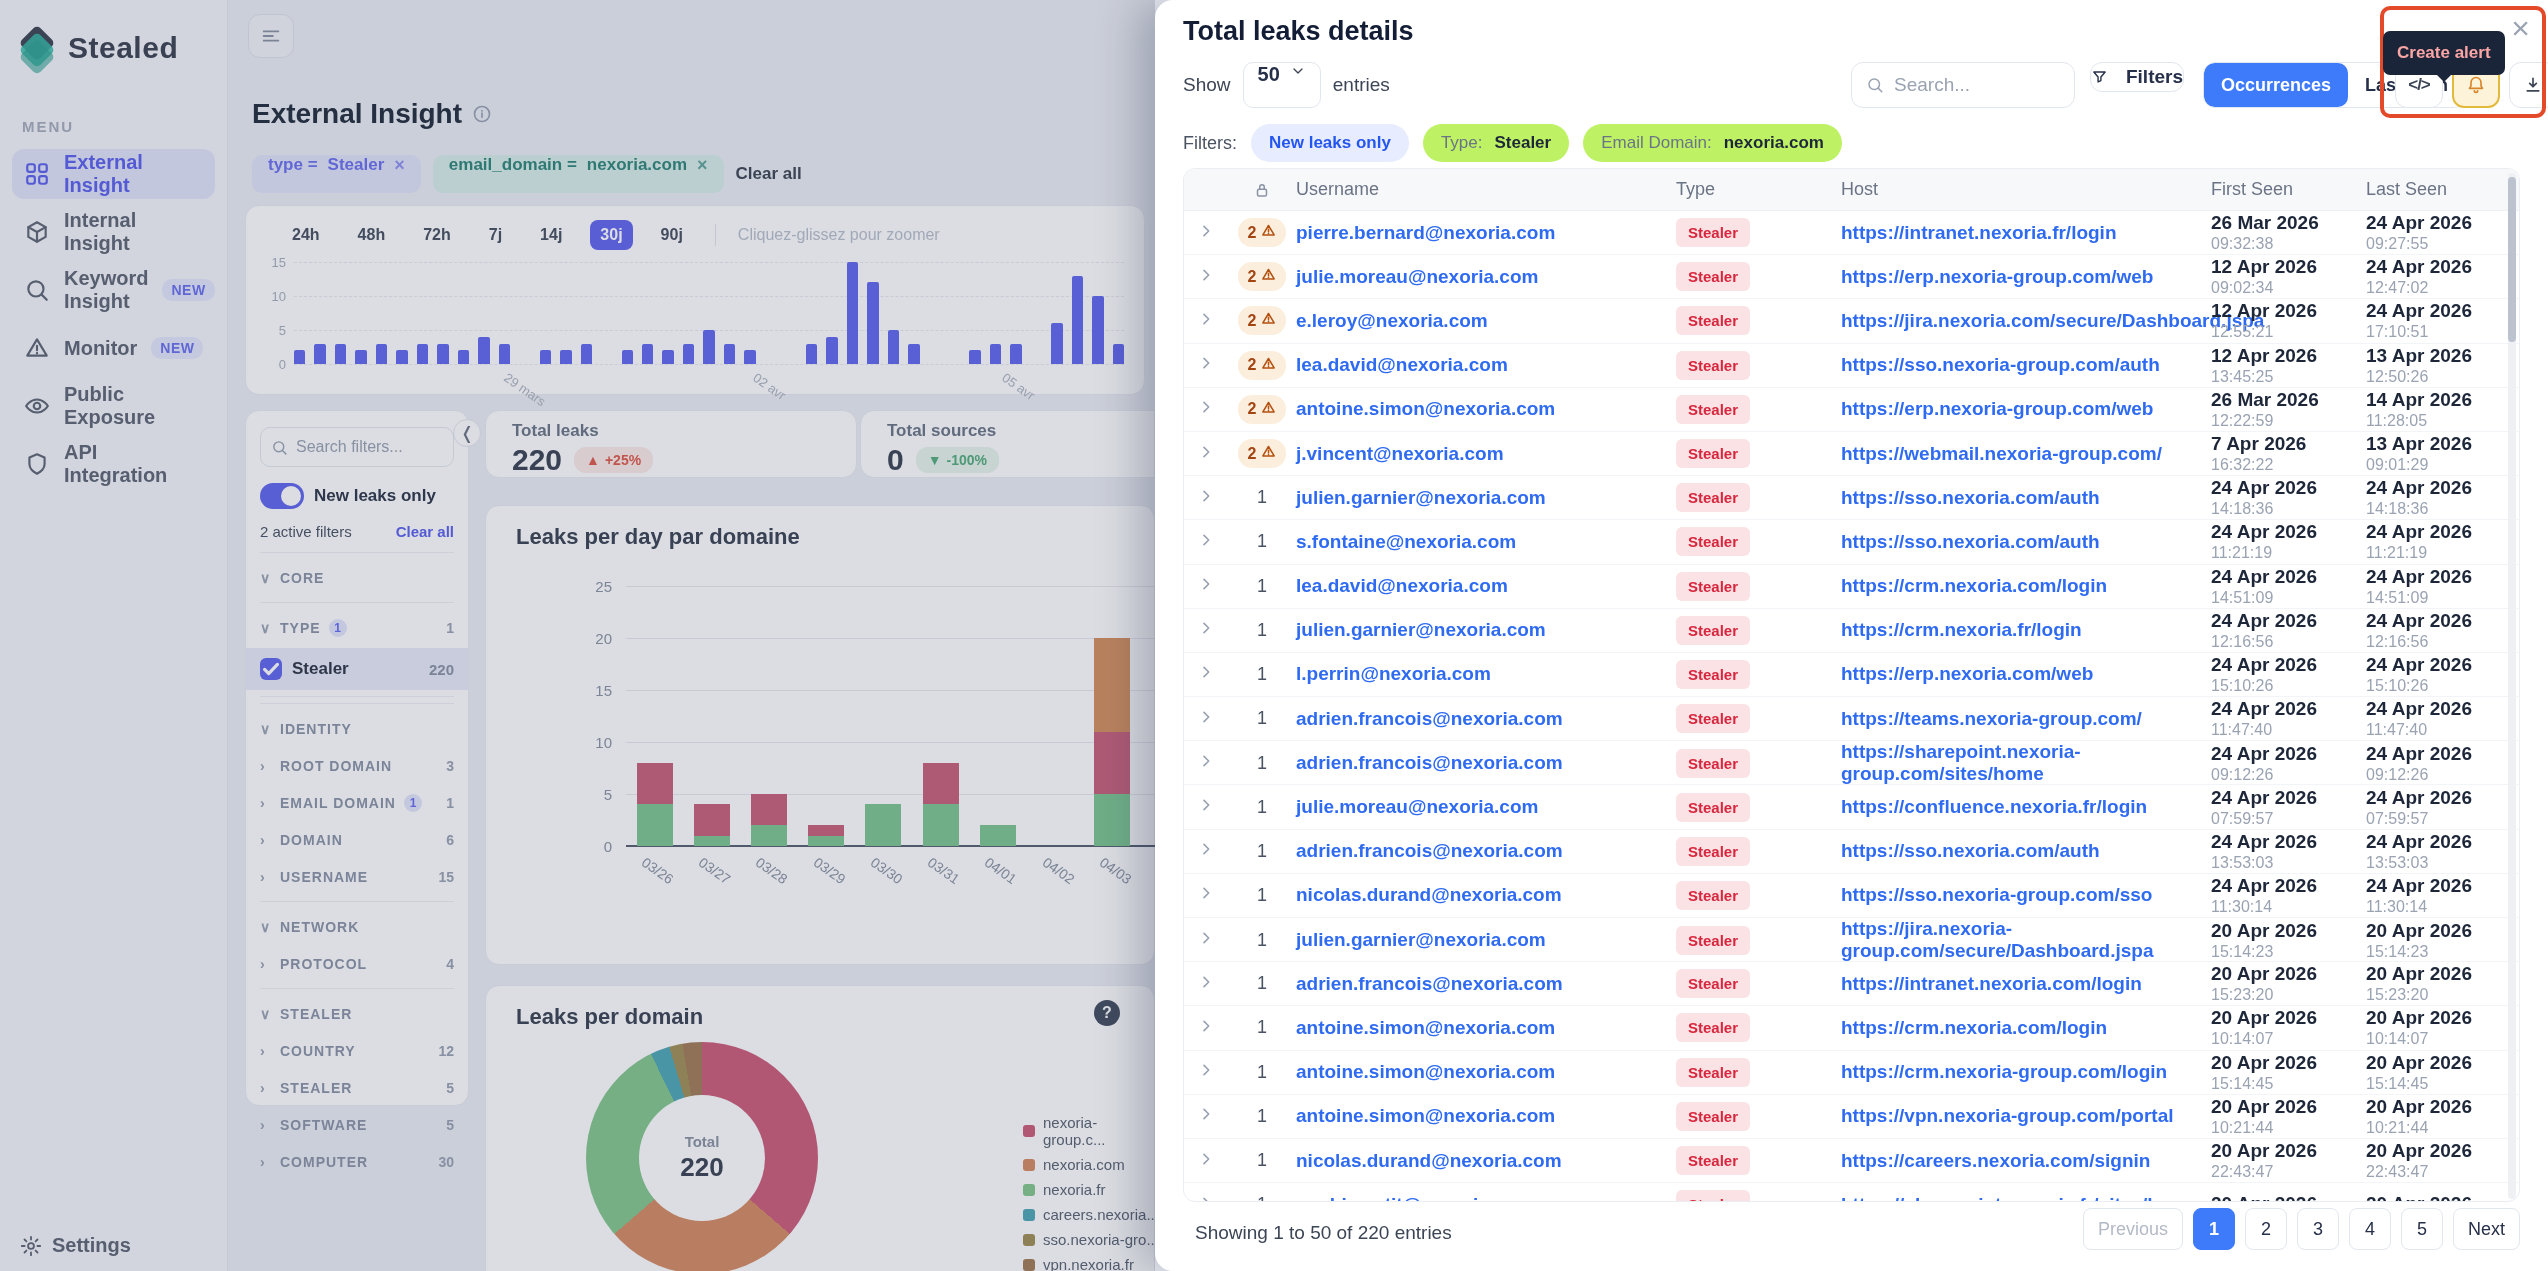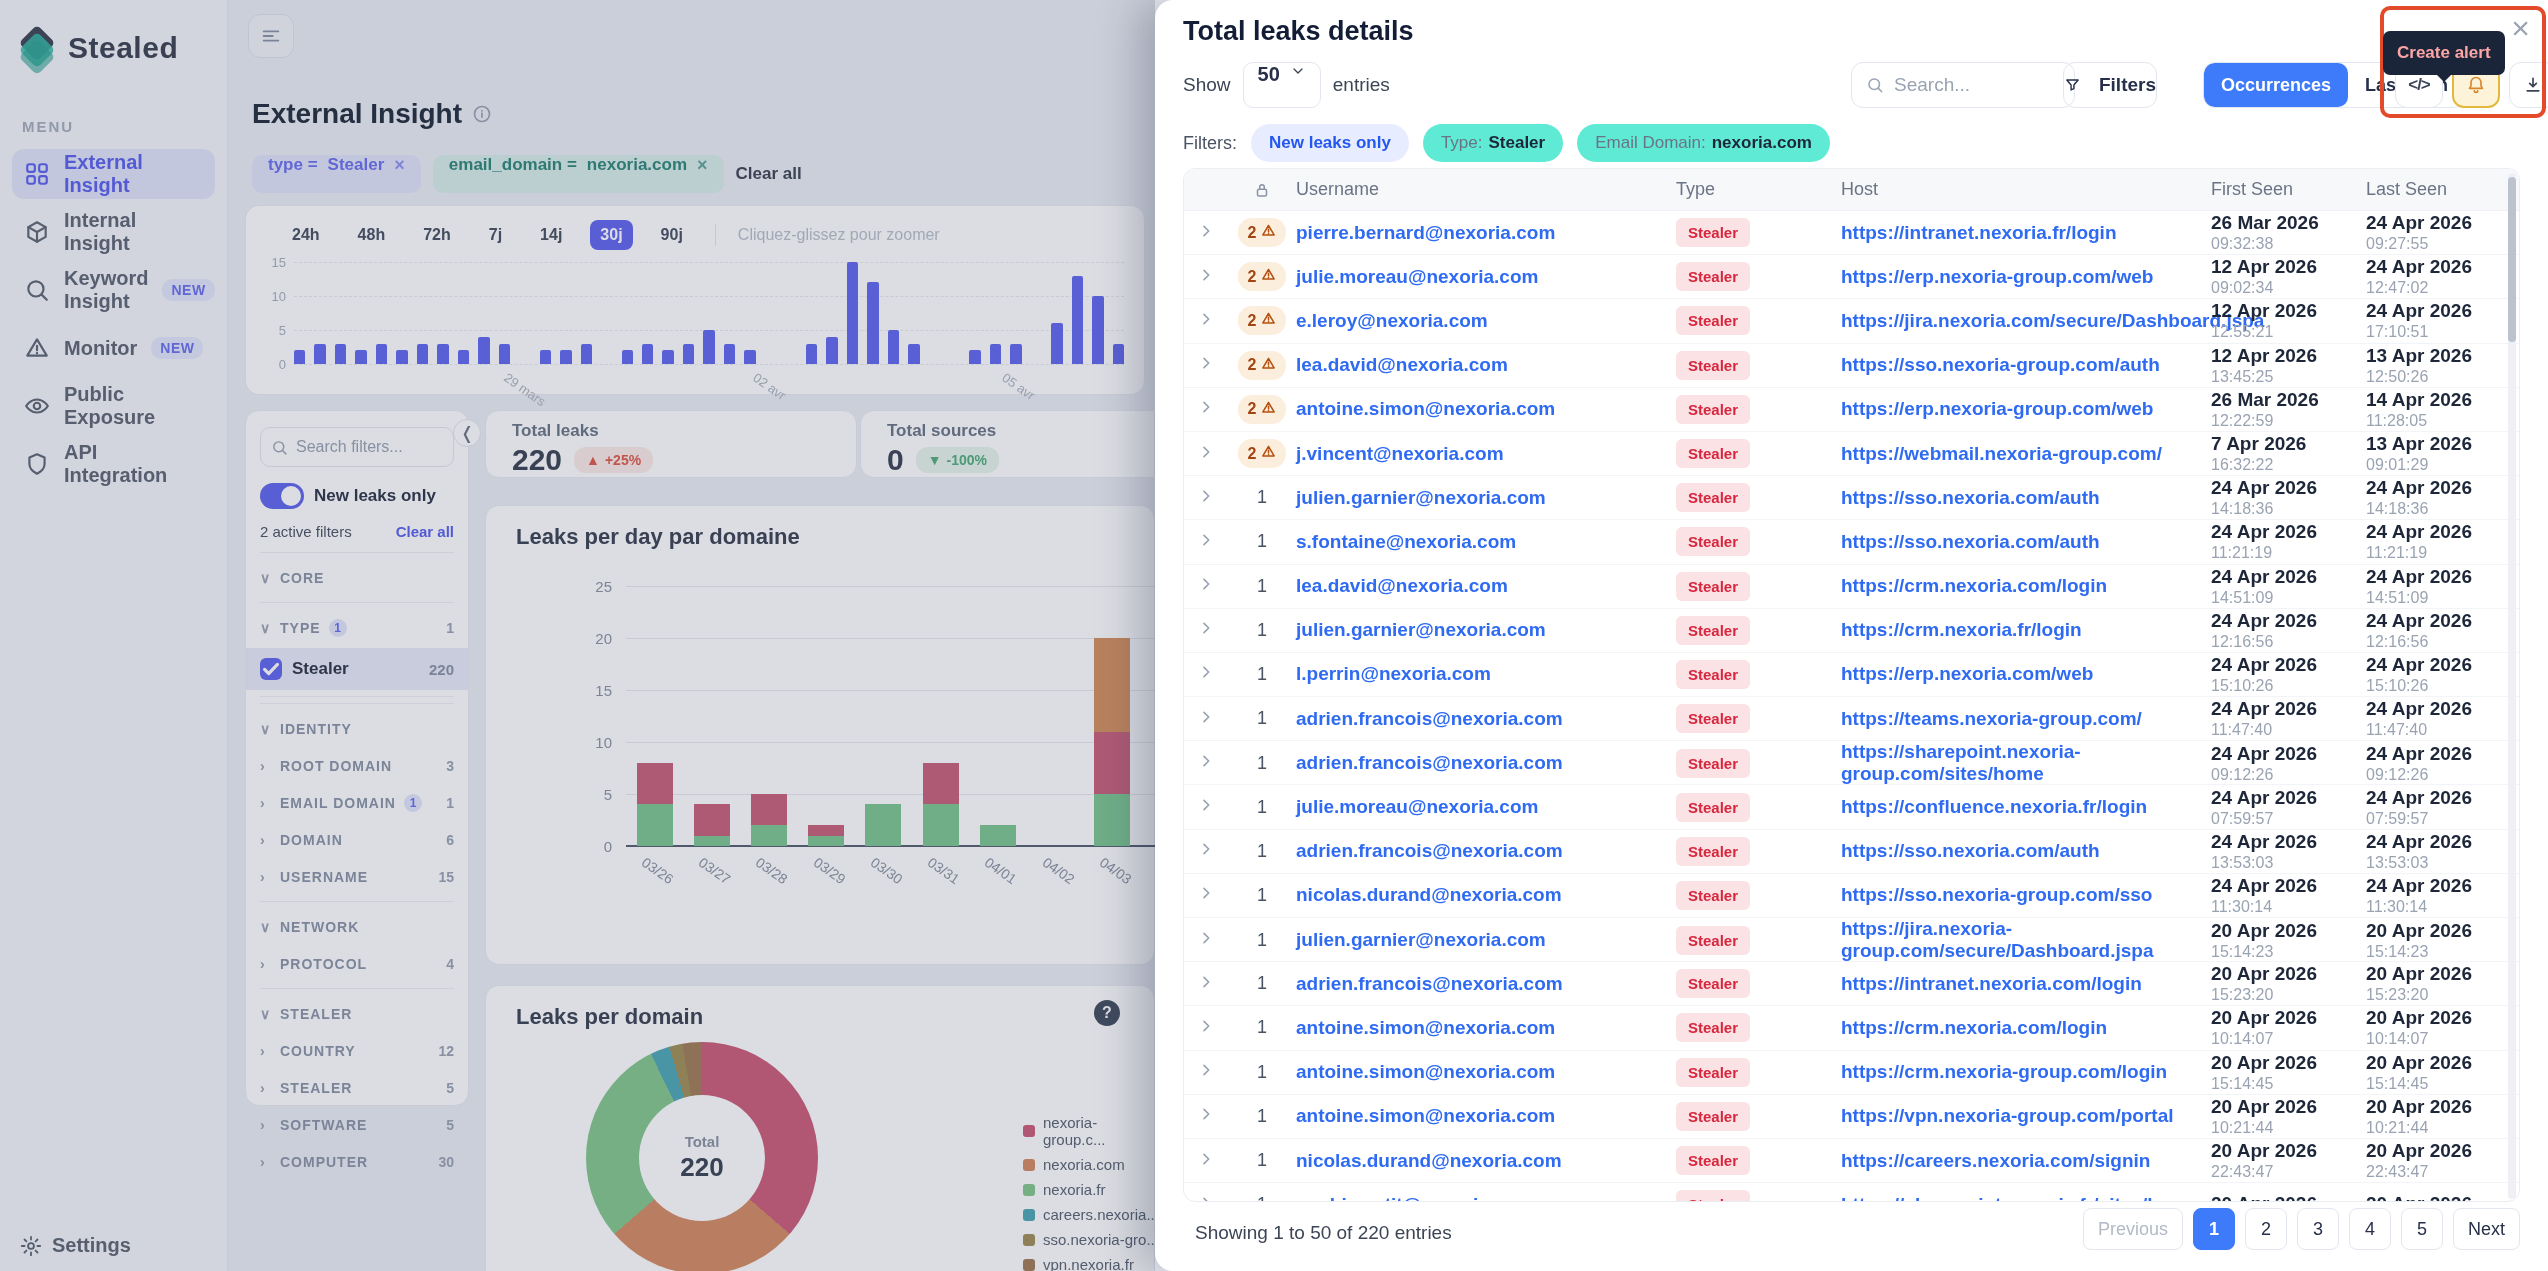--- a/index.html
+++ b/index.html
@@ -113,38 +113,38 @@
 
   
   .drawer { position:absolute; left:1155px; top:0; width:1393px; height:1271px; background:#fff; border-radius:18px 0 0 18px; box-shadow:-18px 0 40px rgba(30,40,70,.25); z-index:5; }
   .drawer-title { position:absolute; left:28px; top:16px; font-size:27px; font-weight:800; color:#131e36; }
   .drawer-close { position:absolute; right:18px; top:12px; font-size:32px; color:#9aa3b2; cursor:pointer; line-height:1; }
   .controls { position:absolute; left:0; top:62px; width:100%; height:46px; }
   .show-group { position:absolute; left:28px; display:flex; align-items:center; gap:12px; height:46px; }
   .ctl-label { font-size:19px; color:#3c4556; }
   .select { display:flex; align-items:flex-start; gap:10px; border:1px solid #e2e6ee; border-radius:10px; height:46px; padding:0 14px; font-size:20px; font-weight:700; color:#27304a; cursor:pointer; }
   .search-box { position:absolute; left:696px; width:224px; height:46px; border:1px solid #e2e6ee; border-radius:12px; display:flex; align-items:center; gap:10px; padding:0 14px; color:#9aa3b2; font-size:19px; }
-  .filters-btn { position:absolute; left:908px; width:94px; height:46px; border:1px solid #e2e6ee; border-radius:12px; display:flex; align-items:center; justify-content:center; gap:18px; font-size:19px; font-weight:600; color:#27304a; cursor:pointer; }
+  .filters-btn { position:absolute; left:935px; width:94px; height:30px; border:1px solid #e2e6ee; border-radius:12px; display:flex; align-items:center; justify-content:center; gap:18px; font-size:19px; font-weight:600; color:#27304a; cursor:pointer; }
   .seg-toggle { position:absolute; left:1048px; height:46px; border:1px solid #e2e6ee; border-radius:12px; display:flex; align-items:stretch; overflow:hidden; }
   .seg { display:flex; align-items:center; padding:0 17px; font-size:18px; font-weight:700; cursor:pointer; }
   .seg.active { background:#3e7bfa; color:#fff; border-radius:10px; }
   .seg.idle { color:#27304a; }
   .icon-btns { position:absolute; left:1240px; display:flex; gap:9px; height:46px; }
   .icon-btn { width:48px; height:46px; border:1px solid #e2e6ee; border-radius:12px; display:flex; align-items:center; justify-content:center; color:#3c4556; cursor:pointer; background:#fff; }
   .icon-btn.bell { background:#fdf3d8; border:2px solid #e3b93c; color:#d8862c; }
   .code-txt { font-size:17px; font-weight:700; letter-spacing:-1px; }
   .annotate-box { position:absolute; left:1225px; top:6px; width:166px; height:112px; border:4px solid #e34a2a; border-radius:10px; pointer-events:none; z-index:9; }
   .tooltip { position:absolute; left:1228px; top:31px; background:#1b2539; color:#fca5a5; font-size:17px; font-weight:700; padding:12px 14px; border-radius:7px; z-index:10; white-space:nowrap; }
   .tooltip:after { content:""; position:absolute; left:50%; bottom:-7px; transform:translateX(-50%); border:8px solid transparent; border-top-color:#1b2539; border-bottom:none; }
 
   .pills-row { position:absolute; left:28px; top:124px; display:flex; align-items:center; gap:14px; }
   .pills-label { font-size:18px; color:#4a5364; }
   .pill { height:38px; display:flex; align-items:center; gap:6px; padding:0 18px; border-radius:19px; font-size:17px; }
   .pill.blue { background:#e7ecfe; color:#2456f0; font-weight:700; }
-  .pill.gray { background:#5eead4; color:#6b7486; }
+  .pill.gray { background:#bef264; color:#6b7486;gap:12px; }
   .pill.gray b { color:#1d2739; font-weight:800; }
 
   .tablebox { position:absolute; left:28px; top:168px; width:1337px; height:1034px; border:1px solid #eaedf2; border-radius:12px; overflow:hidden; }
   .thead { display:grid; grid-template-columns:44px 68px 380px 165px 370px 155px 155px; height:42px; background:#f7f8fa; align-items:center; color:#6b7486; font-size:18px; border-bottom:1px solid #eef0f4; }
   .tbody { height:991px; overflow:hidden; }
   .trow { display:grid; grid-template-columns:44px 68px 380px 165px 370px 155px 155px; height:44.2px; align-items:center; border-bottom:1px solid #f2f4f7; }
   .cell-center { display:flex; justify-content:center; }
   .chev { color:#98a1b0; }
   .cnt-badge { display:inline-flex; align-items:center; gap:5px; background:#fceedd; color:#a34513; font-size:16px; font-weight:800; padding:5px 10px; border-radius:14px; }
   .cnt-plain { color:#4a5364; font-size:18px; }

